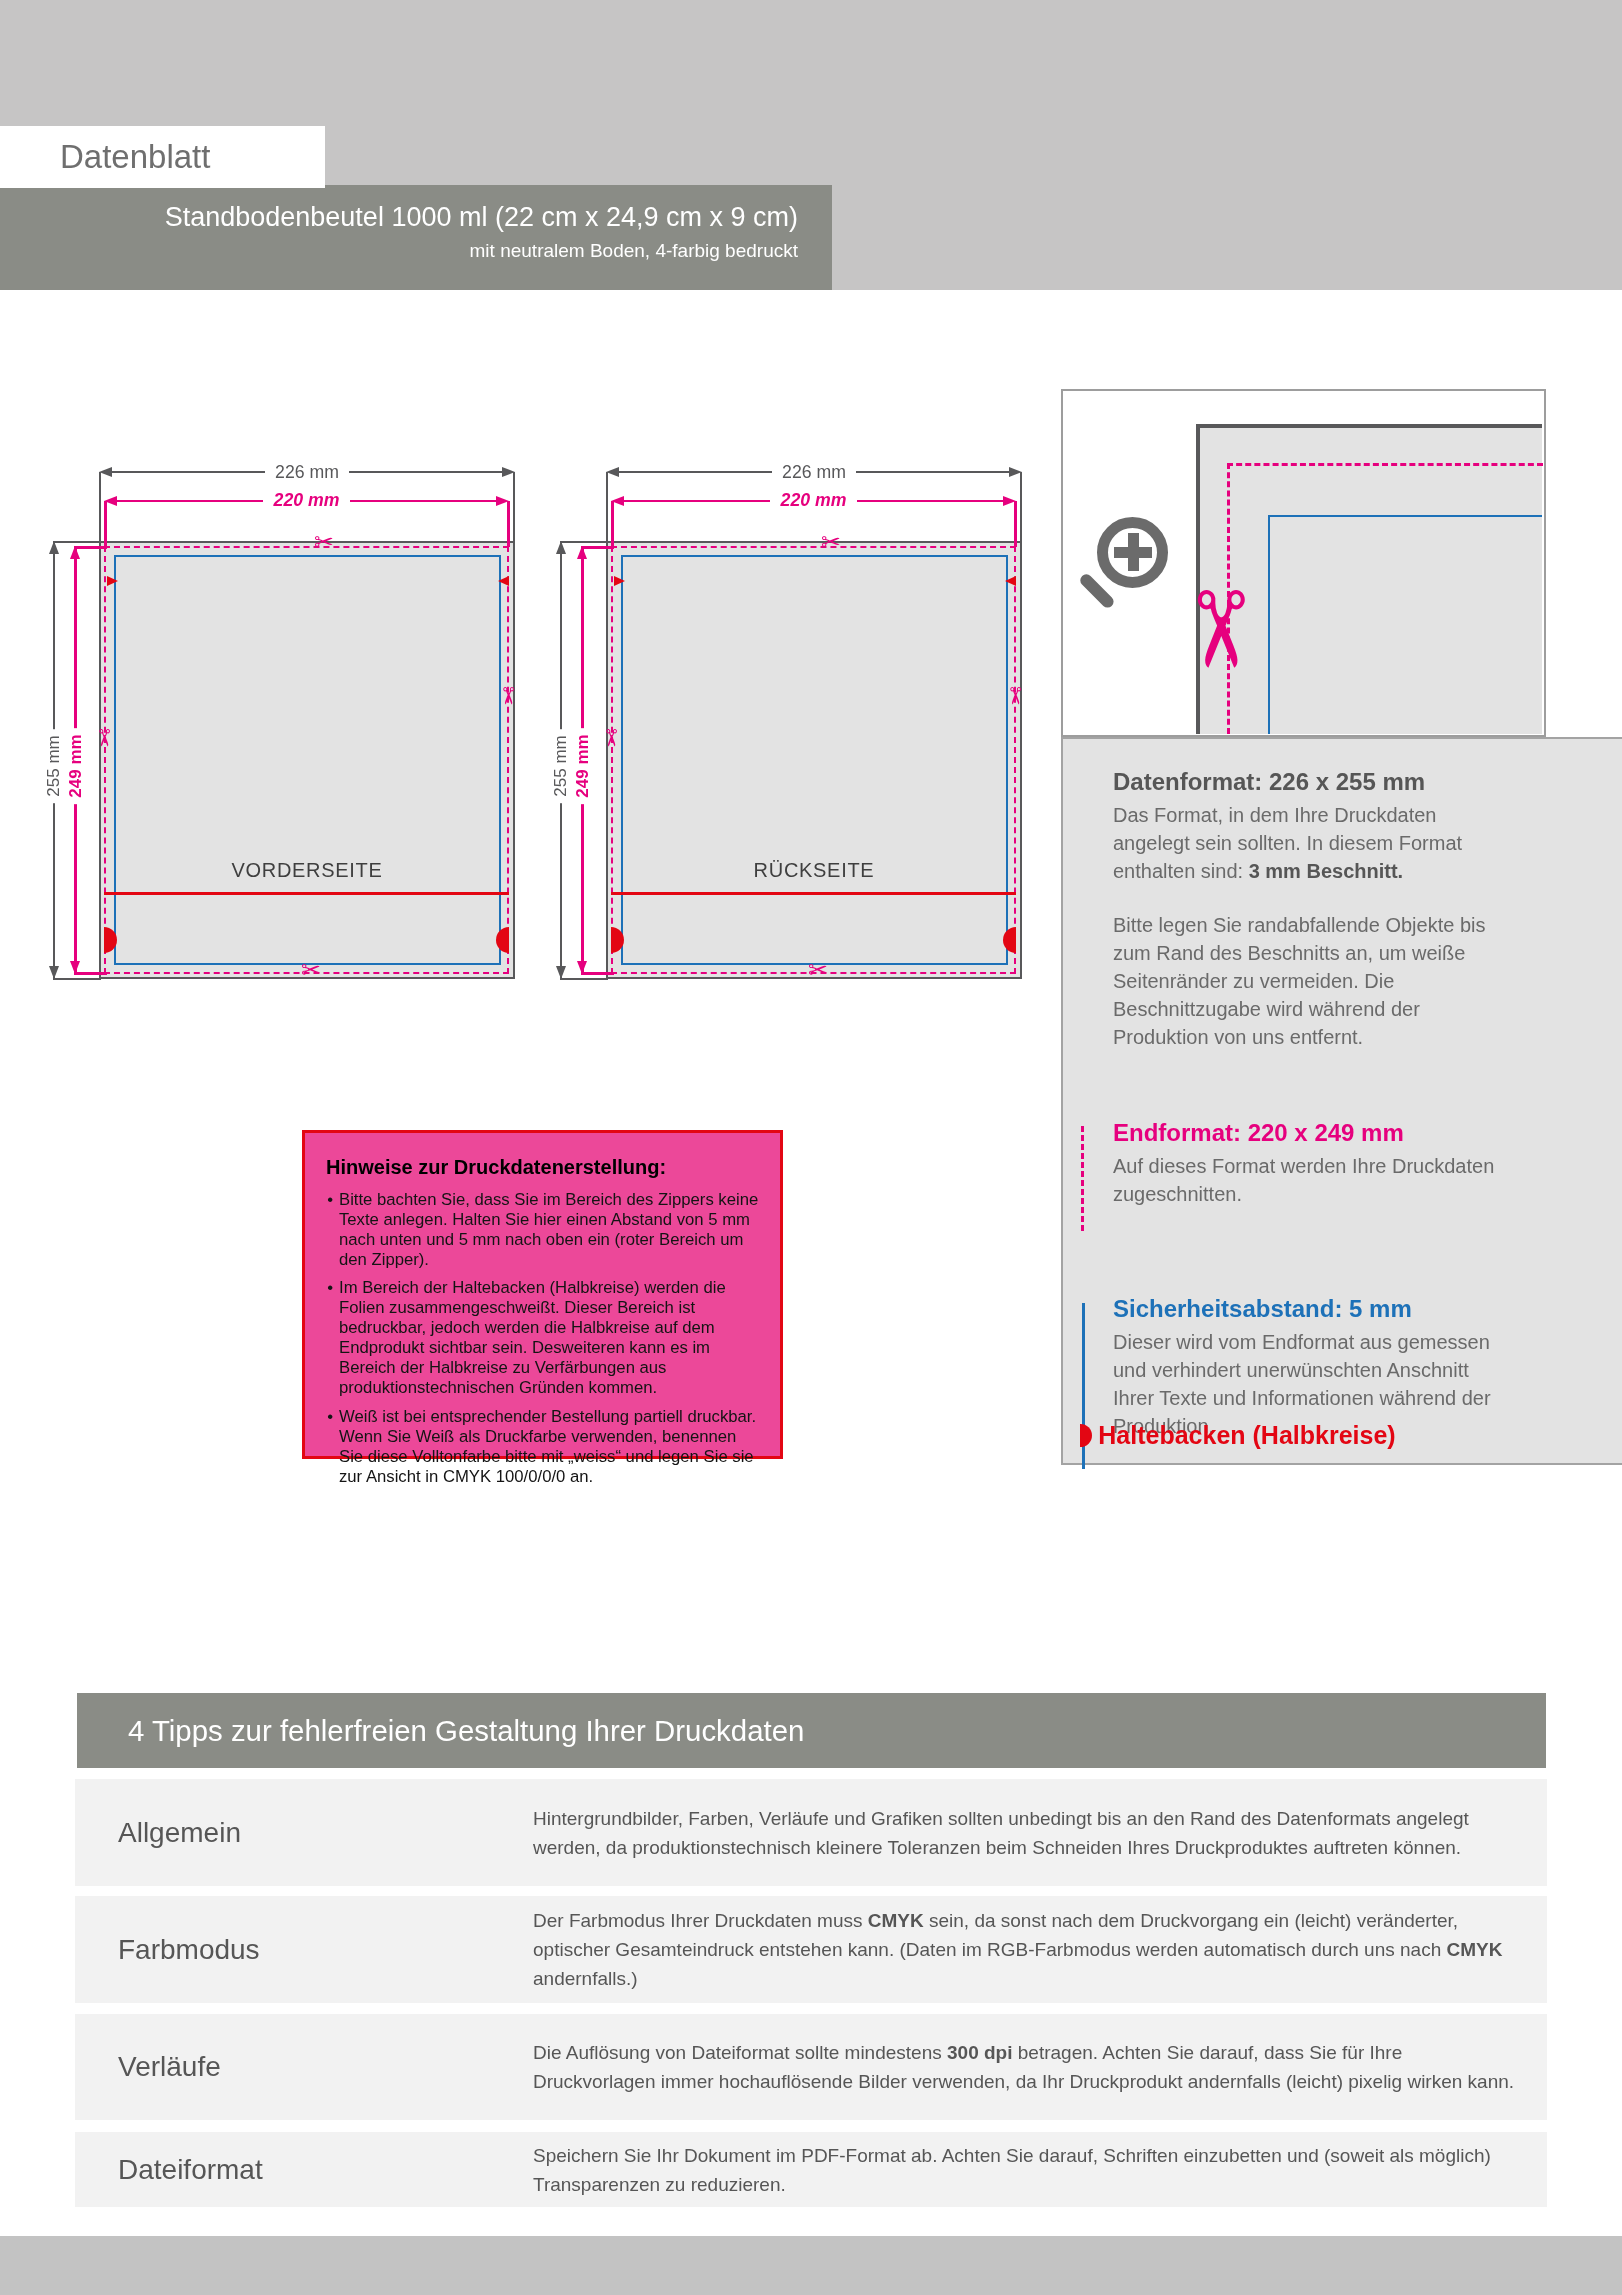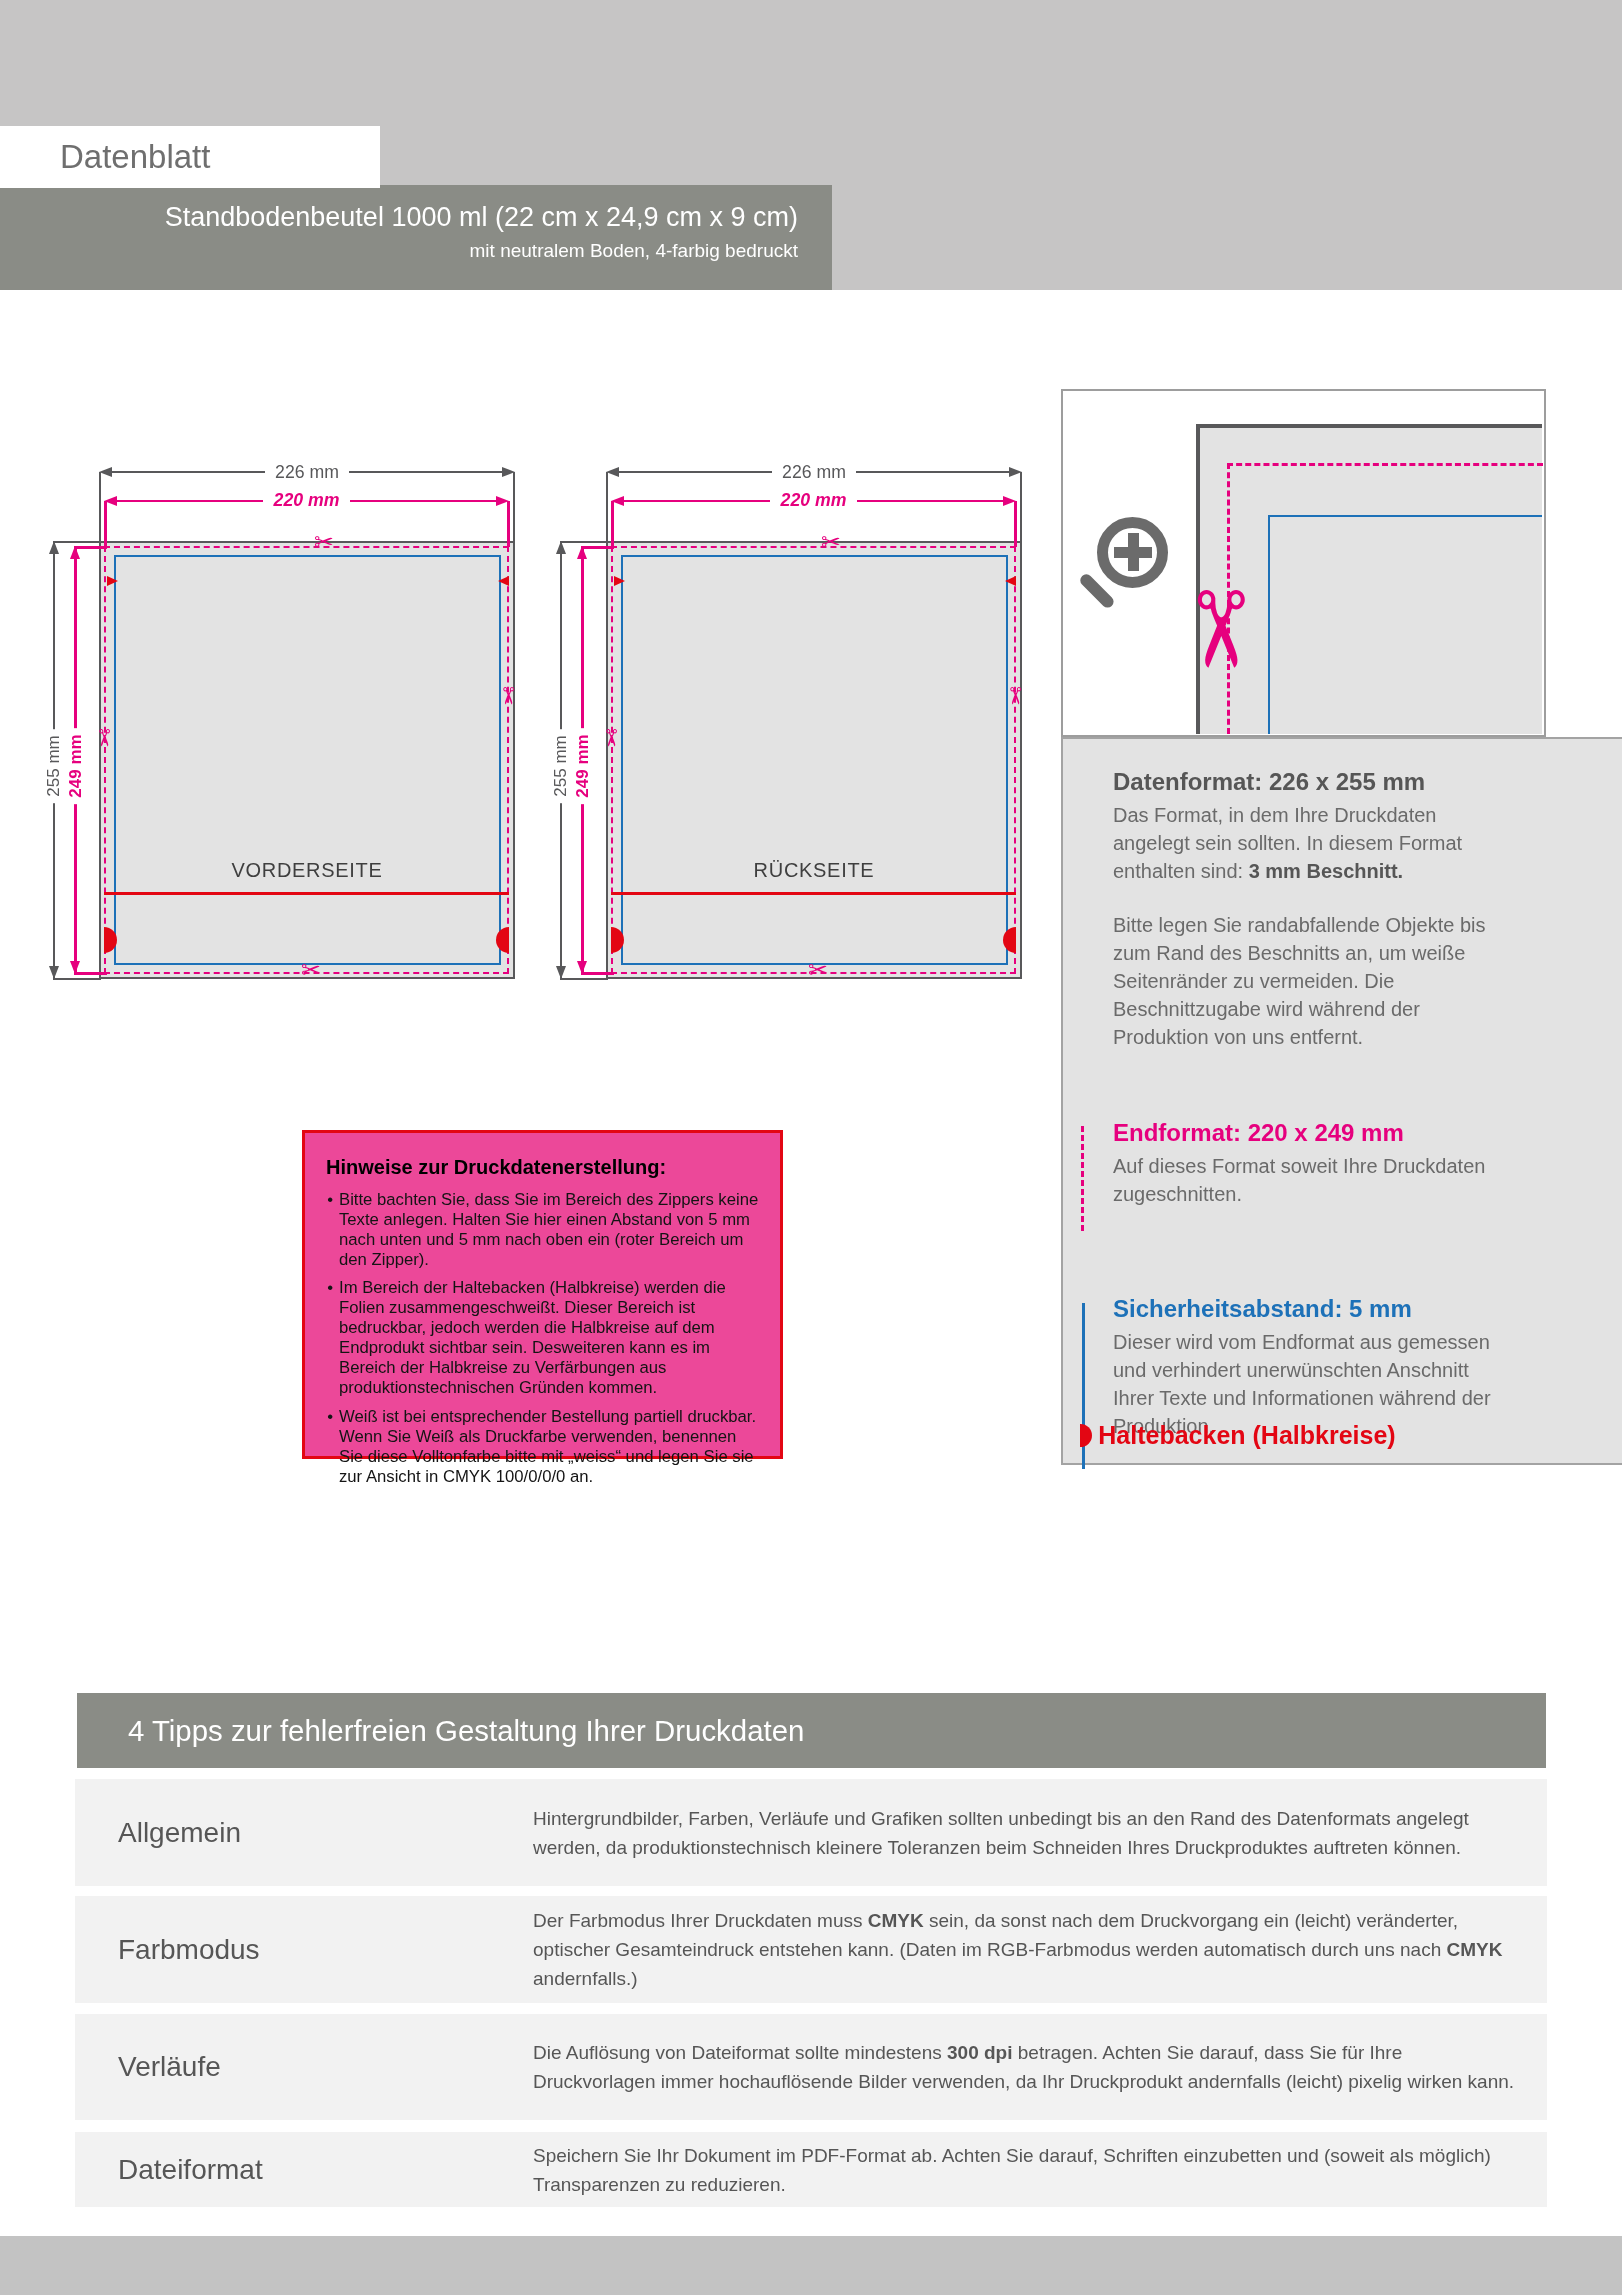--- a/index.html
+++ b/index.html
@@ -2,21 +2,21 @@
 <html style="font-size:10.5px"><head>
 <meta charset="utf-8">
 <style>
   * { margin:0; padding:0; box-sizing:border-box; }
   html,body { width:1623px; height:2295px; }
   body { position:relative; background:#ffffff; font-family:"Liberation Sans", sans-serif; overflow:hidden; }
   .abs { position:absolute; }
 
   
   .header-bg { left:0; top:0; width:1623px; height:290px; background:#c6c5c5; }
-  .title-box { left:0; top:126px; width:380px; height:62px; background:#ffffff; z-index:3; }
+  .title-box { left:0; top:126px; width:325px; height:62px; background:#ffffff; z-index:3; }
   .title-box .t { font-size:33px; color:#6f6f6f; line-height:62px; padding-left:60px; }
   .band { left:0; top:185px; width:832px; height:105px; background:#8a8c86; z-index:2; text-align:right; padding-right:34px; color:#ffffff; }
   .band .l1 { font-size:27px; margin-top:17px; }
   .band .l2 { font-size:19px; margin-top:6.5px; }
 
   
   .diagram { width:487px; height:530px; }
   .outer-rect { left:60px; top:83px; width:416px; height:438px; background:#e3e3e3; border:2px solid #58585a; }
   .dashed-rect { left:65px; top:88px; width:405px; height:428px; border:2.6px dashed #e6007e; }
   .blue-rect { left:75px; top:97px; width:387px; height:410px; border:2px solid #1d71b8; }
@@ -234,21 +234,21 @@
 
 <div class="abs legend">
   <div class="sec sec-daten">
     <h3 class="h-daten">Datenformat: 226 x 255 mm</h3>
     <p><span>Das Format, in dem Ihre Druckdaten angelegt sein sollten. In diesem Format enthalten sind: </span><span class="bld">3 mm Beschnitt.</span></p>
     <p class="p2">Bitte legen Sie randabfallende Objekte bis zum Rand des Beschnitts an, um weiße Seitenränder zu vermeiden. Die Beschnittzugabe wird während der Produktion von uns entfernt.</p>
   </div>
   <div class="abs mk-dash"></div>
   <div class="sec sec-end">
     <h3 class="h-end">Endformat: 220 x 249 mm</h3>
-    <p>Auf dieses Format soweit Ihre Druckdaten zugeschnitten.</p>
+    <p>Auf dieses Format werden Ihre Druckdaten zugeschnitten.</p>
   </div>
   <div class="abs mk-blue"></div>
   <div class="sec sec-sich">
     <h3 class="h-sich">Sicherheitsabstand: 5 mm</h3>
     <p>Dieser wird vom Endformat aus gemessen und verhindert unerwünschten Anschnitt Ihrer Texte und Informationen während der Produktion.</p>
   </div>
   <div class="abs halteb">
     <span class="half-disc"></span>
     <span class="hl">Haltebacken (Halbkreise)</span>
   </div>

